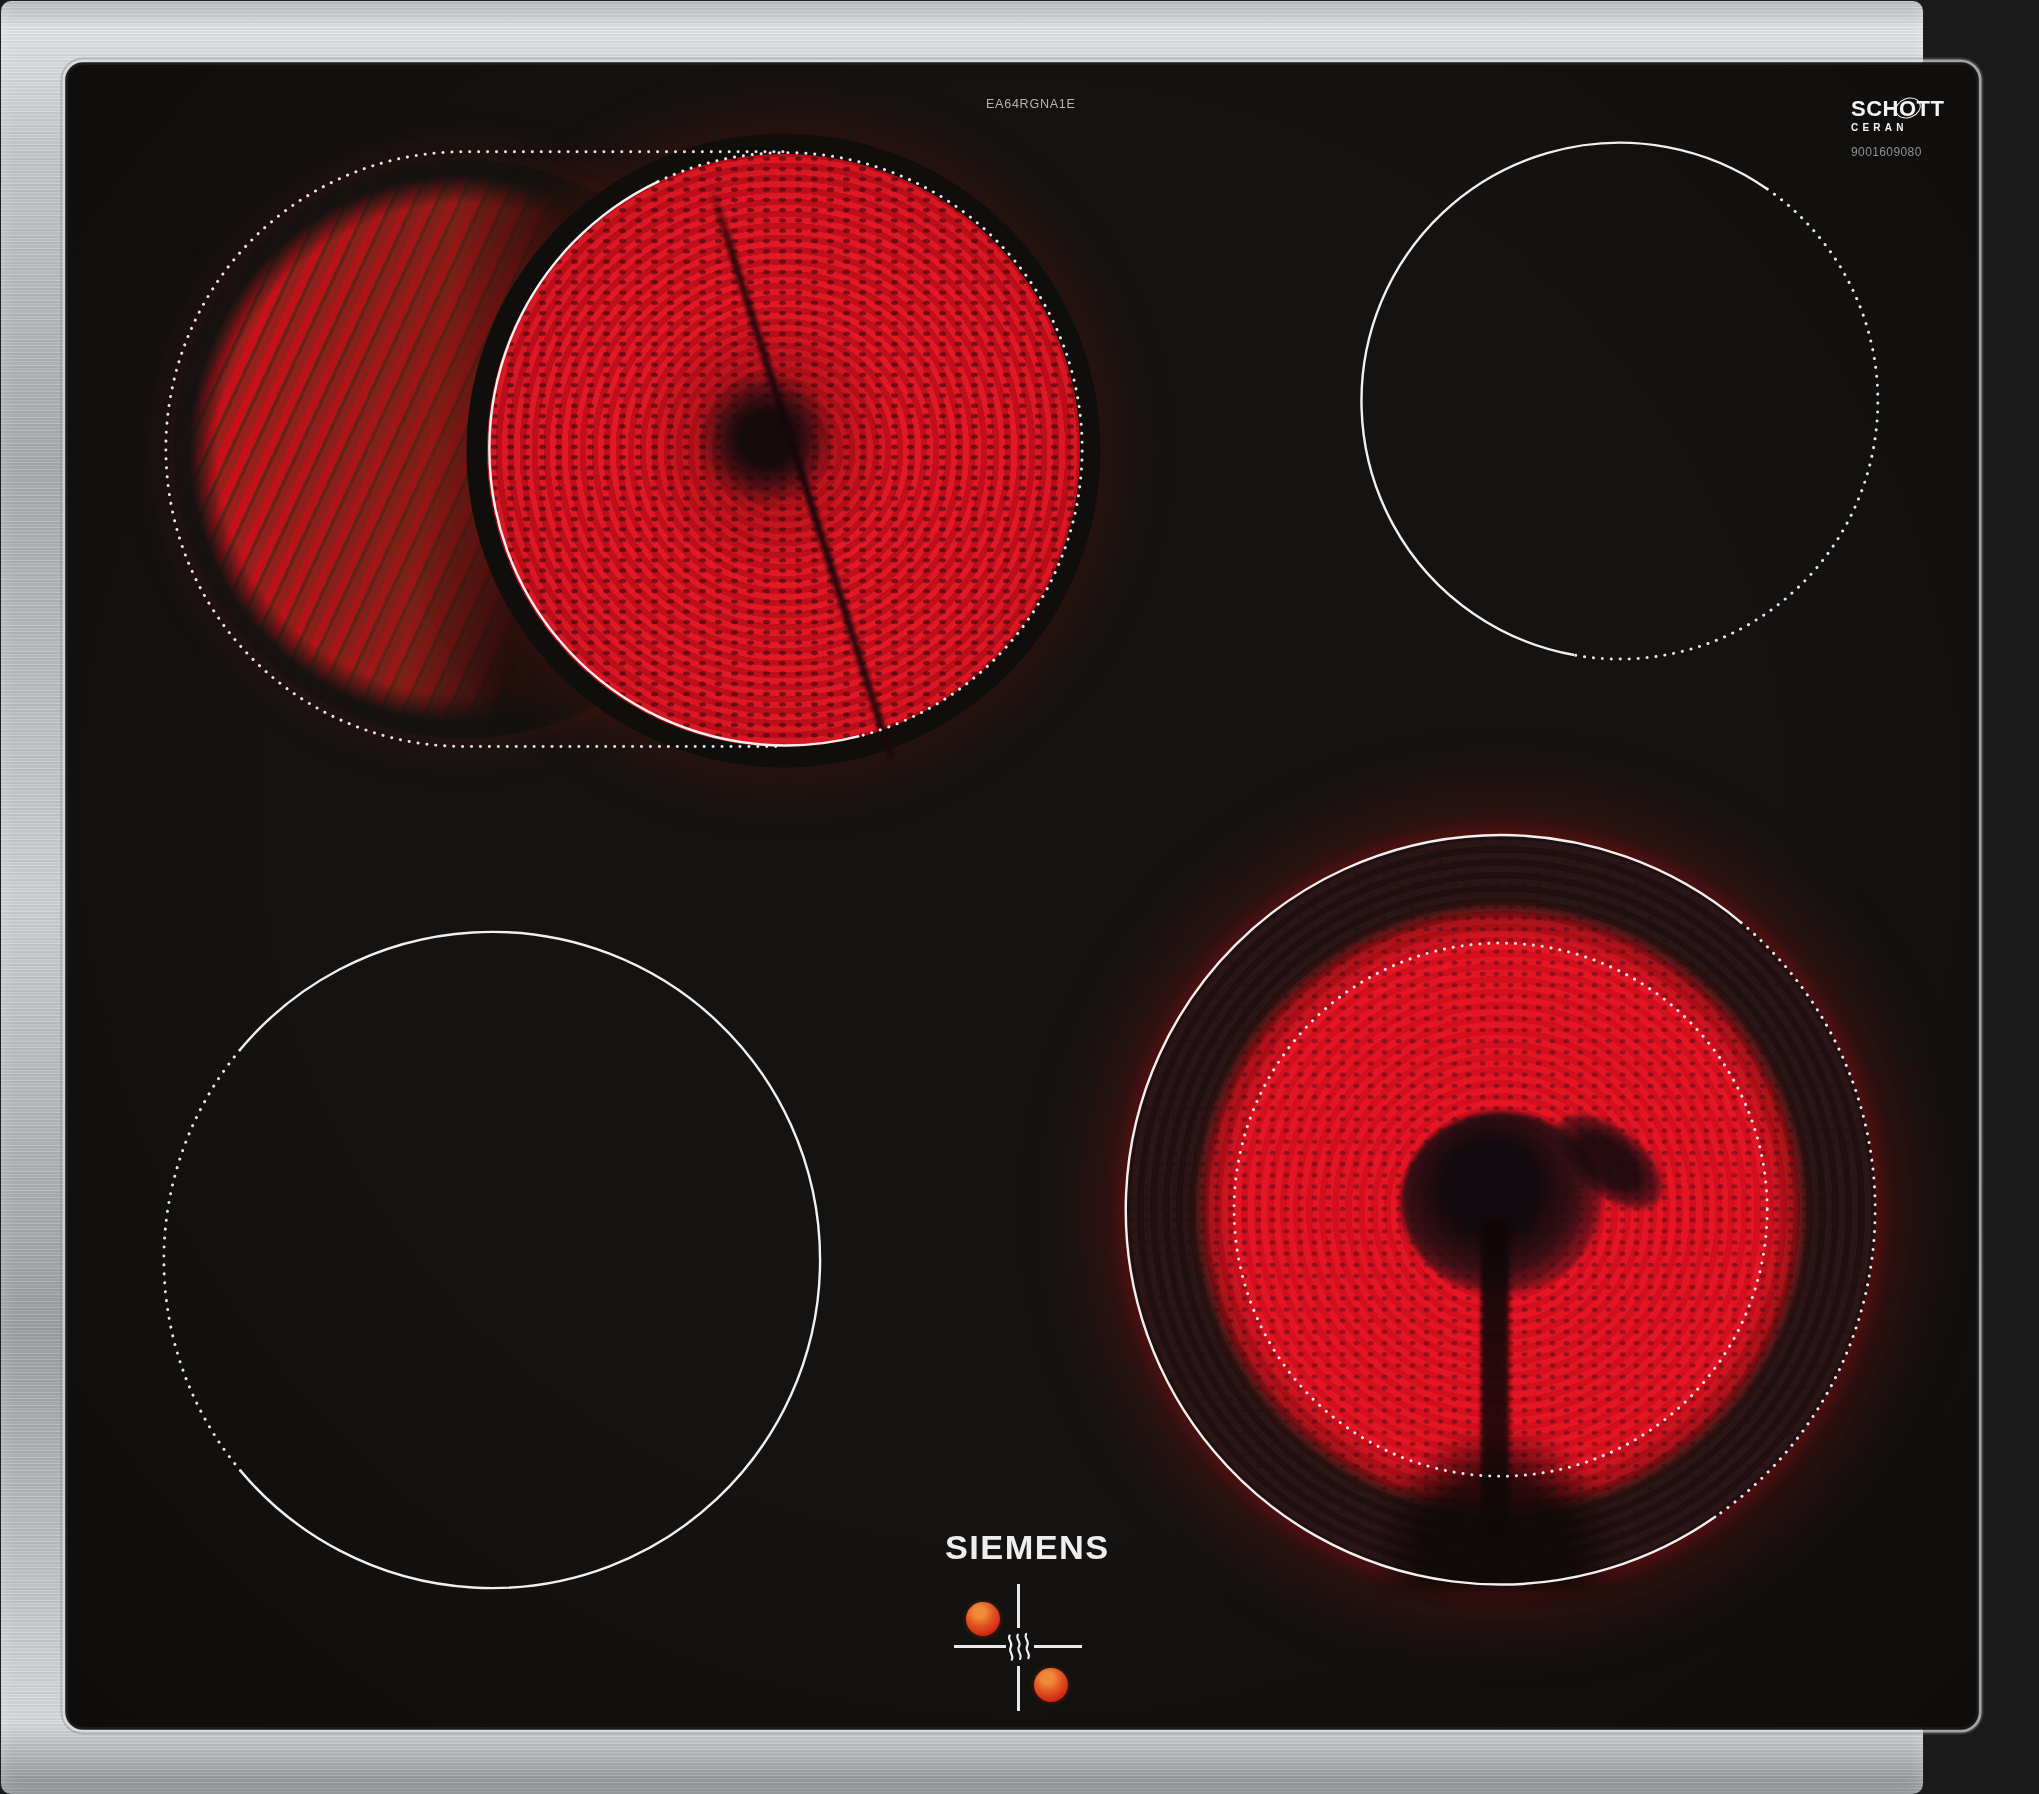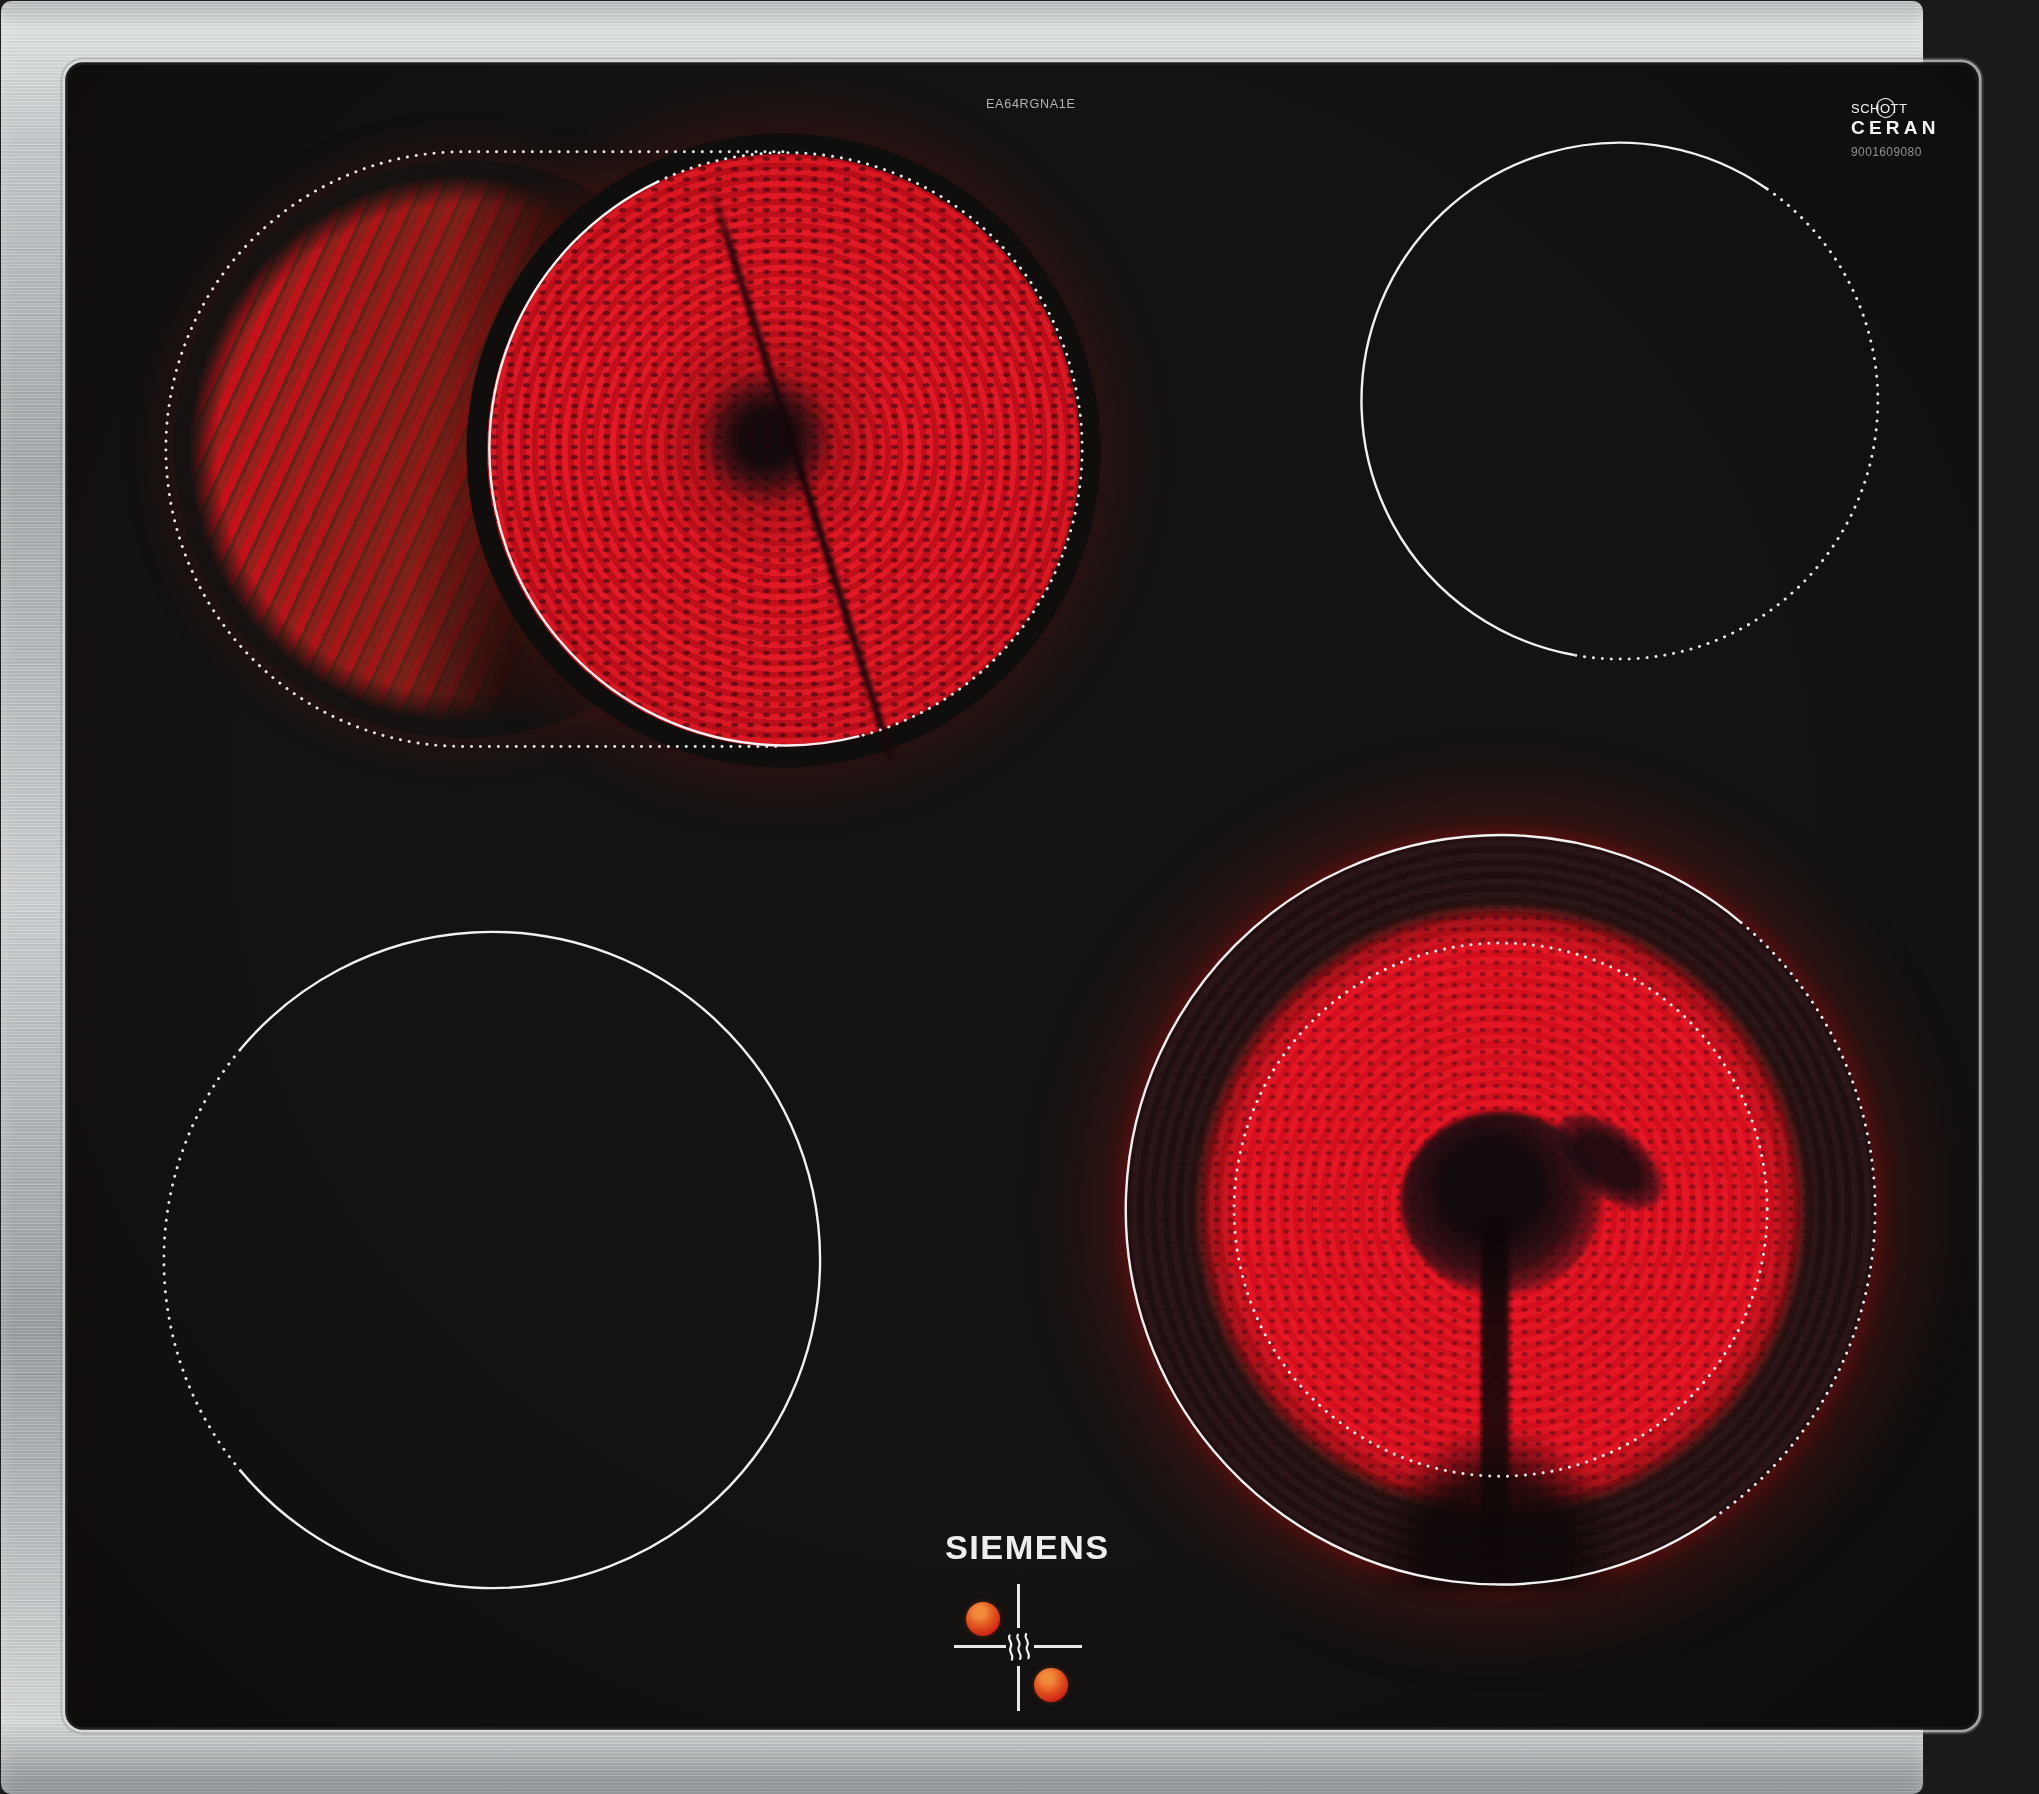--- a/index.html
+++ b/index.html
@@ -81,25 +81,25 @@
     filter:blur(5.6px);}
 
   
   svg.markings{position:absolute;inset:0;pointer-events:none;}
   .mk-solid{fill:none;stroke:#f0f0f0;stroke-width:2.6px;}
   .mk-dot{fill:none;stroke:#e6e6e6;stroke-width:3.2px;stroke-linecap:round;stroke-dasharray:0.1 9.5;}
 
   
   .model-label{position:absolute;left:918px;top:32px;font-size:12.6px;letter-spacing:0.7px;color:#b5b3b0;}
   .schott{position:absolute;left:1783px;top:35px;color:#f5f5f5;}
-  .schott-l1{font-size:13px;font-weight:normal;letter-spacing:0.5px;line-height:18.6px;}
+  .schott-l1{font-size:22px;font-weight:bold;letter-spacing:0.5px;line-height:18.6px;}
   .o-ring{position:relative;display:inline-block;}
   .o-ring::after{content:"";position:absolute;left:-3.7px;right:-4.7px;top:-1.9px;bottom:0.9px;
     border:1.5px solid #f5f5f5;border-radius:50%;transform:rotate(-22deg);}
-  .schott-l2{font-size:19px;font-weight:bold;letter-spacing:4.2px;line-height:17px;}
+  .schott-l2{font-size:10px;font-weight:bold;letter-spacing:4.2px;line-height:17px;}
   .schott-code{font-size:12px;color:#8f8f8f;letter-spacing:0.4px;margin-top:9.3px;}
   .siemens{position:absolute;left:877px;top:1464px;font-size:33px;font-weight:bold;
     letter-spacing:1.4px;color:#eeeeee;transform:scaleX(1.04);transform-origin:left;}
 
   
   .indicator{position:absolute;left:877px;top:1514px;width:149px;height:140px;}
   .ind-line{position:absolute;background:#e9e9e9;}
   .vl-top{left:72px;top:4.7px;width:2.8px;height:44px;}
   .vl-bot{left:72px;top:87px;width:2.8px;height:45px;}
   .hl-left{left:9.3px;top:66px;width:52px;height:2.8px;}

